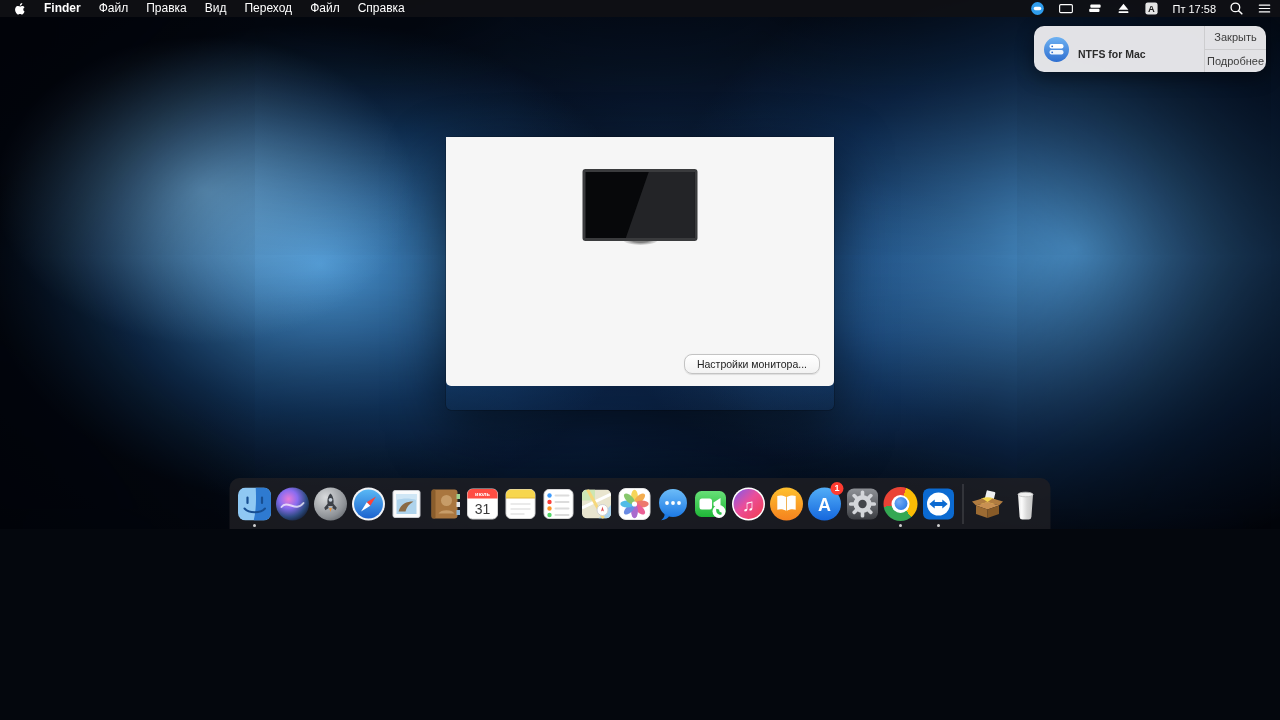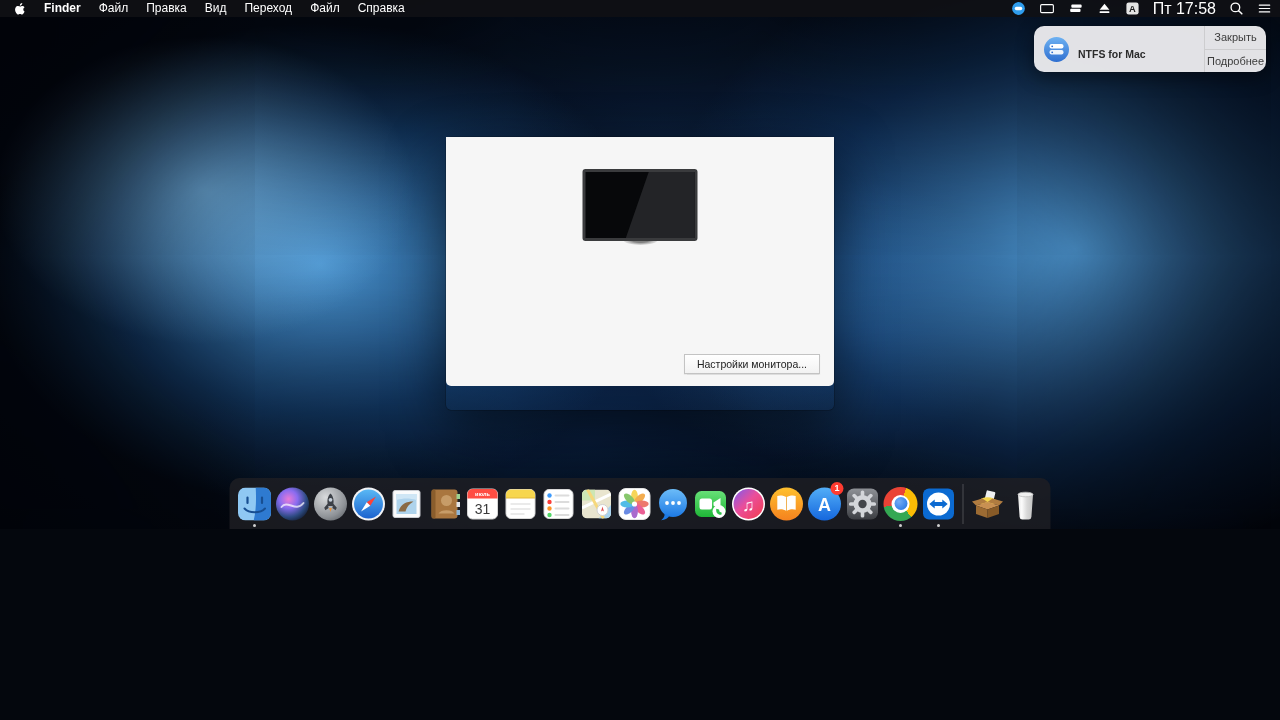--- a/index.html
+++ b/index.html
@@ -24,21 +24,21 @@
   
   .menubar { position:absolute; top:0; left:0; right:0; height:17px; z-index:60;
     background:rgba(15,16,20,0.93); color:#fff; display:flex; align-items:center;
     font-size:12px; padding:0 8px; }
   .mb-left { display:flex; align-items:center; height:100%; }
   .mb-item { padding:0 9px; line-height:17px; white-space:nowrap; }
   .mb-appname { font-weight:bold; }
   .apple-wrap { padding:0 8px 0 6px; display:flex; align-items:center; }
   .mb-right { margin-left:auto; display:flex; align-items:center; gap:13px; height:100%; }
   .mb-right svg { display:block; }
-  .mb-clock { font-size:16px; white-space:nowrap; }
+  .mb-clock { font-size:11px; white-space:nowrap; }
 
   
   .notification { position:absolute; top:26px; right:14px; width:232px; height:46px; z-index:55;
     background:rgba(233,233,236,0.97); border-radius:10px; overflow:hidden;
     box-shadow:0 6px 18px rgba(0,0,0,0.4), 0 0 0 0.5px rgba(0,0,0,0.15);
     display:flex; align-items:center; }
   .notif-icon { width:27px; height:27px; margin:0 8px 0 9px; flex:none; }
   .notif-text { flex:1; min-width:0; padding-right:4px;margin-top:10px; }
   .notif-title { font-size:10.5px; font-weight:bold; color:#2b2b2b; }
   .notif-body { font-size:8.5px; color:#6e6e6e; line-height:1.3; margin-top:1px; }
@@ -74,21 +74,21 @@
     clip-path:polygon(58% 0, 100% 0, 100% 100%, 37% 100%); }
 
   .display-info { position:absolute; top:139px; left:0; right:0; text-align:center; }
   .display-info-inner { display:inline-block; text-align:left; }
   .display-name { font-size:13px; font-weight:bold; color:#0d0d0d; }
   .display-name .hl { background:#b8d7fb; padding:0 1px; }
   .display-line { font-size:10.5px; color:#1f1f1f; margin-top:4.5px; }
 
   .settings-btn { position:absolute; right:14px; bottom:12px; font-size:10.5px; color:#222;
     padding:3px 12px; background:linear-gradient(#ffffff,#f2f2f2); border:1px solid #c3c3c3;
-    border-radius:0; box-shadow:0 0.5px 1px rgba(0,0,0,0.1); cursor:default; font-family:"Liberation Sans", sans-serif; }
+    border-radius:8px; box-shadow:0 0.5px 1px rgba(0,0,0,0.1); cursor:default; font-family:"Liberation Sans", sans-serif; }
 
   
   .dock { position:absolute; bottom:0; left:50%; transform:translateX(-50%); height:51px; z-index:50;
     background:rgba(30,31,35,0.82); border-radius:10px 10px 0 0; display:flex; align-items:center; padding:0 6px; }
   .dock-item { width:38px; height:50px; display:flex; align-items:center; justify-content:center; position:relative; }
   .dock-item svg { width:36px; height:36px; display:block; }
   .run-dot { position:absolute; bottom:2px; left:50%; transform:translateX(-50%); width:3px; height:3px;
     border-radius:50%; background:#cfcfcf; }
   .dock-sep { width:1px; height:40px; background:rgba(255,255,255,0.22); margin:0 5px; }
   .badge { position:absolute; top:3px; right:0px; min-width:13px; height:13px; border-radius:7px;

